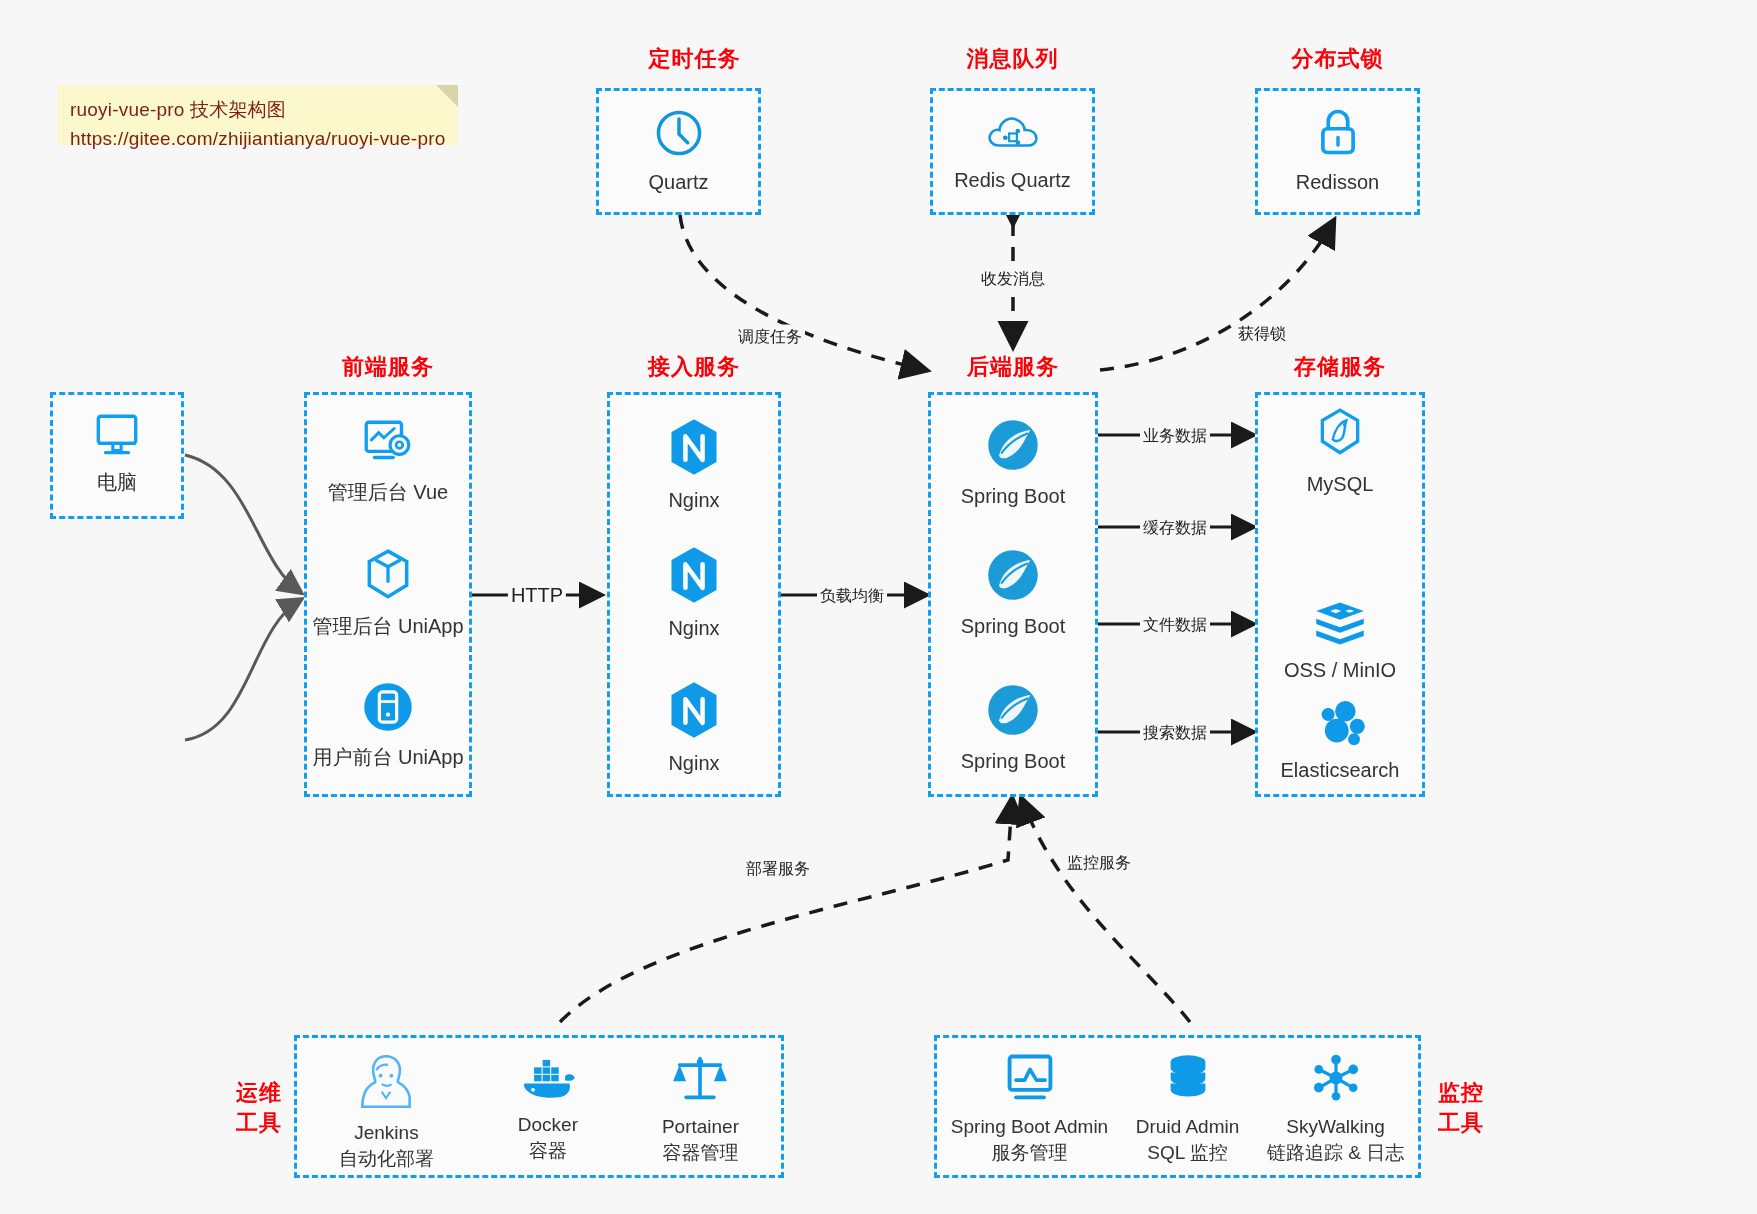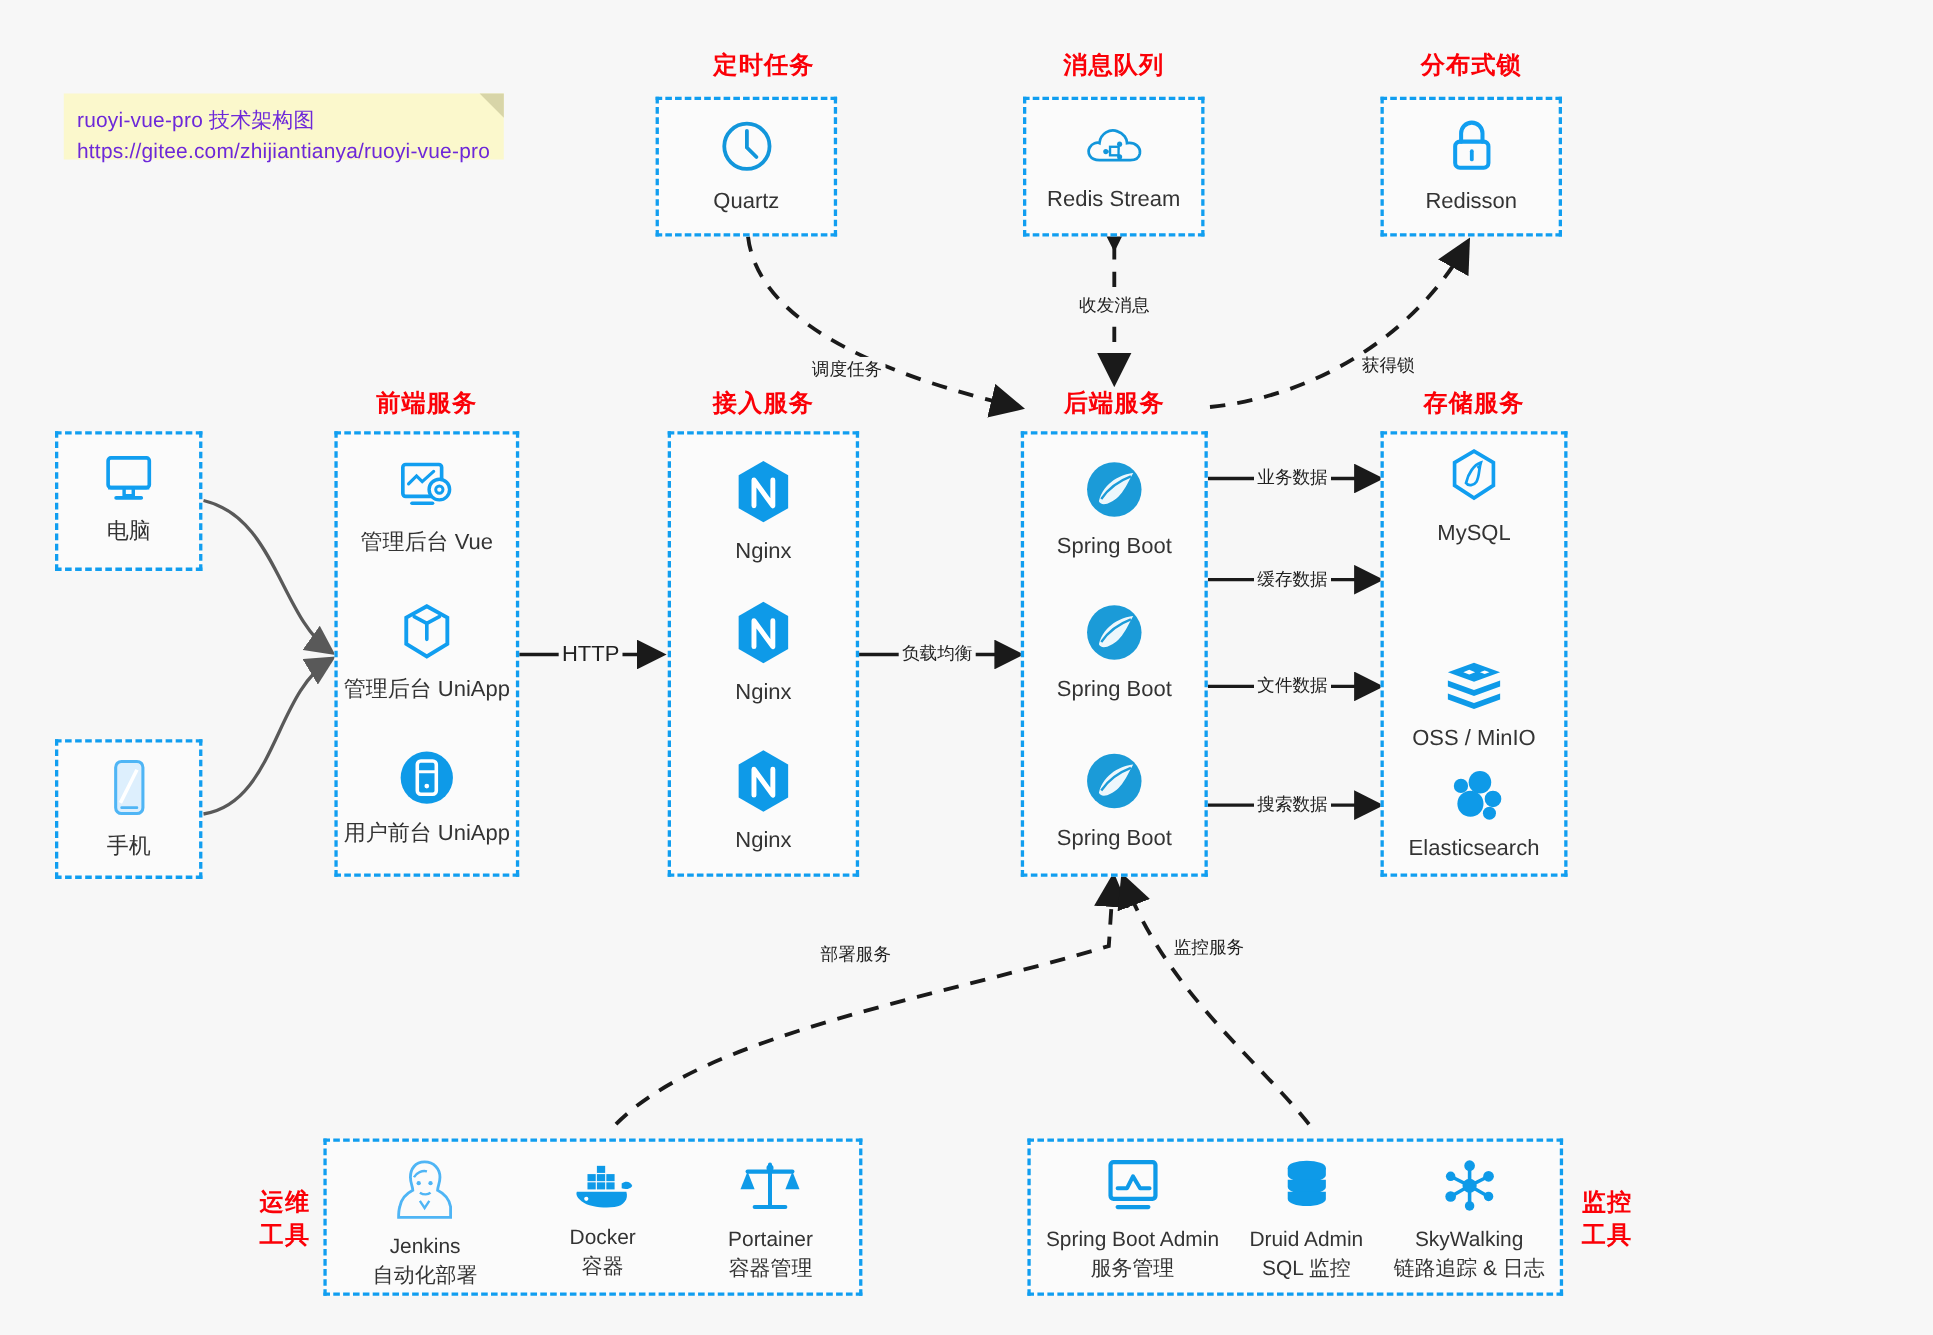--- a/index.html
+++ b/index.html
@@ -14,21 +14,21 @@
   .canvas{position:absolute;left:0;top:0;width:1757px;height:1214px;}
   svg.wires{position:absolute;left:0;top:0;width:1757px;height:1214px;pointer-events:none;}
 
   
   .note{
     position:absolute;left:58px;top:85px;width:400px;height:60px;
     background:#fbf8cc;
     padding:10px 12px 12px 12px;
     box-sizing:border-box;
     line-height:29px;
-    font-size:19px;color:#6d28d9;
+    font-size:19px;color:#7f1d1d;
     letter-spacing:.2px;
   }
   .note .fold{
     position:absolute;right:0;top:0;width:0;height:0;
     border-left:22px solid transparent;border-top:22px solid #d8d5a8;
   }
   .note-line{white-space:nowrap;}
 
   
   .gbox{
@@ -137,21 +137,21 @@
         <svg width="58" height="50" viewBox="0 0 60 48">
           <path d="M16 38 C7 38 4 31 7 26 C9 22 14 21 16 22 C17 13 26 8 33 11 C39 13 42 18 42 22
                    C50 21 55 26 54 32 C53 37 48 38 45 38 Z" fill="none" stroke="#1296db" stroke-width="2.6"></path>
           <circle cx="22" cy="30" r="2.4" fill="#1296db"></circle>
           <circle cx="35" cy="23" r="2.4" fill="#1296db"></circle>
           <circle cx="35" cy="35" r="2.4" fill="#1296db"></circle>
           <rect x="26" y="25.5" width="8" height="8" fill="none" stroke="#1296db" stroke-width="2.2"></rect>
           <path d="M24.4 30 H26 M34 27 H35 M34 34 H35" stroke="#1296db" stroke-width="2"></path>
         </svg>
       </span>
-      <div class="cap">Redis Stream</div>
+      <div class="cap">Redis Quartz</div>
     </div>
   </div>
 
   <div class="gtitle" style="left:1255px;top:44px;width:165px;">分布式锁</div>
   <div class="gbox" style="left:1255px;top:88px;width:165px;height:127px;">
     <div class="node" style="top:14px;">
       <span class="ico">
         <svg width="48" height="54" viewBox="0 0 44 50">
           <path d="M13 22 V15 a9 9 0 0 1 18 0 V22" fill="none" stroke="#119ef0" stroke-width="3.4" stroke-linecap="round"></path>
           <rect x="8" y="22" width="28" height="22" rx="4" fill="none" stroke="#119ef0" stroke-width="3.4"></rect>
@@ -169,32 +169,20 @@
           <rect x="7" y="5" width="36" height="26" rx="2.5" fill="none" stroke="#119ef0" stroke-width="3.2"></rect>
           <path d="M7 31 H43" stroke="#119ef0" stroke-width="3.2"></path>
           <path d="M21 31 V38 H29 V31" fill="none" stroke="#119ef0" stroke-width="3"></path>
           <path d="M14 40 H36" stroke="#119ef0" stroke-width="3.2" stroke-linecap="round"></path>
         </svg>
       </span>
       <div class="cap">电脑</div>
     </div>
   </div>
 
-  <div class="gbox" style="left:50px;top:672px;width:134px;height:127px;">
-    <div class="node" style="top:14px;">
-      <span class="ico">
-        <svg width="42" height="56" viewBox="0 0 38 52">
-          <rect x="8" y="3" width="23" height="44" rx="5" fill="#ddeffd" stroke="#4fb5f5" stroke-width="2.6"></rect>
-          <path d="M13 42 h13" stroke="#4fb5f5" stroke-width="2.2" stroke-linecap="round"></path>
-          <path d="M12 38 L26 10" stroke="#ffffff" stroke-width="3"></path>
-        </svg>
-      </span>
-      <div class="cap">手机</div>
-    </div>
-  </div>
 
   <div class="gtitle" style="left:304px;top:352px;width:168px;">前端服务</div>
   <div class="gbox" style="left:304px;top:392px;width:168px;height:405px;">
     <div class="node" style="top:22px;">
       <span class="ico">
         <svg width="56" height="52" viewBox="0 0 54 50">
           <rect x="6" y="5" width="34" height="28" rx="2.5" fill="none" stroke="#119ef0" stroke-width="3.2"></rect>
           <path d="M11 22 L18 15 L23 20 L33 11" fill="none" stroke="#119ef0" stroke-width="2.8" stroke-linecap="round"></path>
           <path d="M14 39 h18" stroke="#119ef0" stroke-width="3.2" stroke-linecap="round"></path>
           <circle cx="38" cy="27" r="9" fill="#fbfbfb" stroke="#119ef0" stroke-width="3"></circle>

